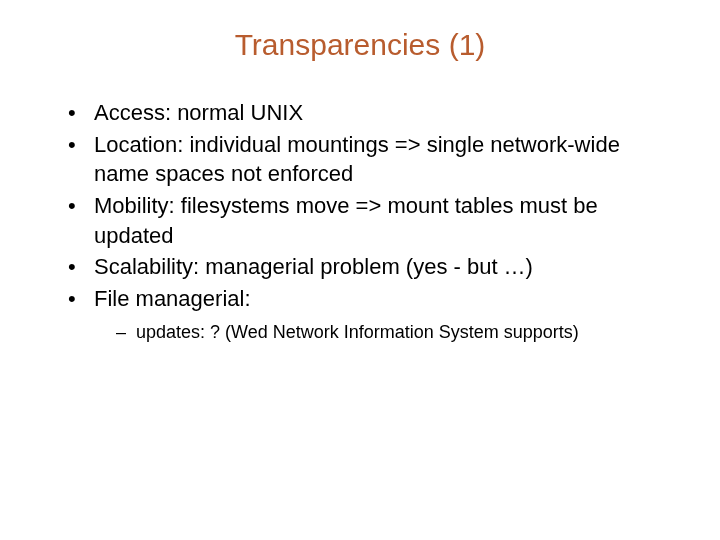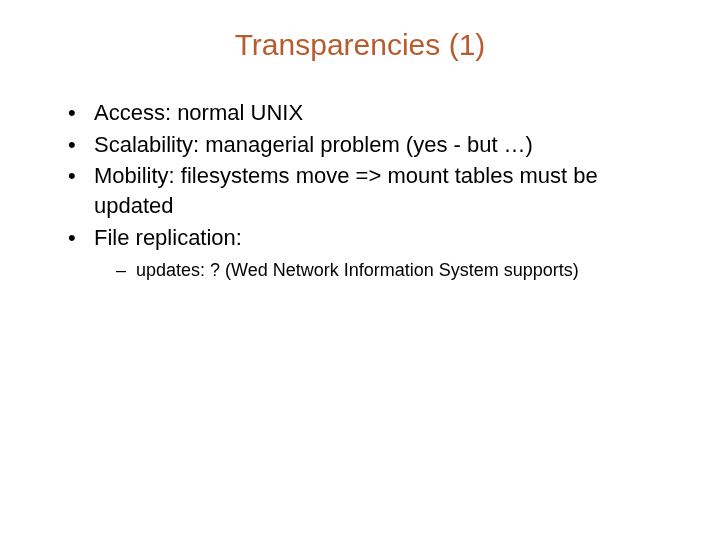--- a/index.html
+++ b/index.html
@@ -73,27 +73,30 @@
   <h1 class="title">
     <span class="title-main">Transparencies</span>
     <span class="title-num">(1)</span>
   </h1>
 
   <ul class="level1">
     <li>
       <span>Access: normal UNIX</span>
     </li>
     <li>
-      <span>Scalability: managerial problem (yes - but …)</span>
+      <span>Location: individual mountings =&gt; single network-wide name spaces not enforced</span>
     </li>
     <li>
       <span>Mobility: filesystems move =&gt; mount tables must be updated</span>
     </li>
     <li>
-      <span>File replication:</span>
+      <span>Scalability: managerial problem (yes - but …)</span>
+    </li>
+    <li>
+      <span>File managerial:</span>
       <ul class="level2">
         <li>
           <span>updates: ? (Wed Network Information System supports)</span>
         </li>
       </ul>
     </li>
   </ul>
 </div>
 
 </body></html>

